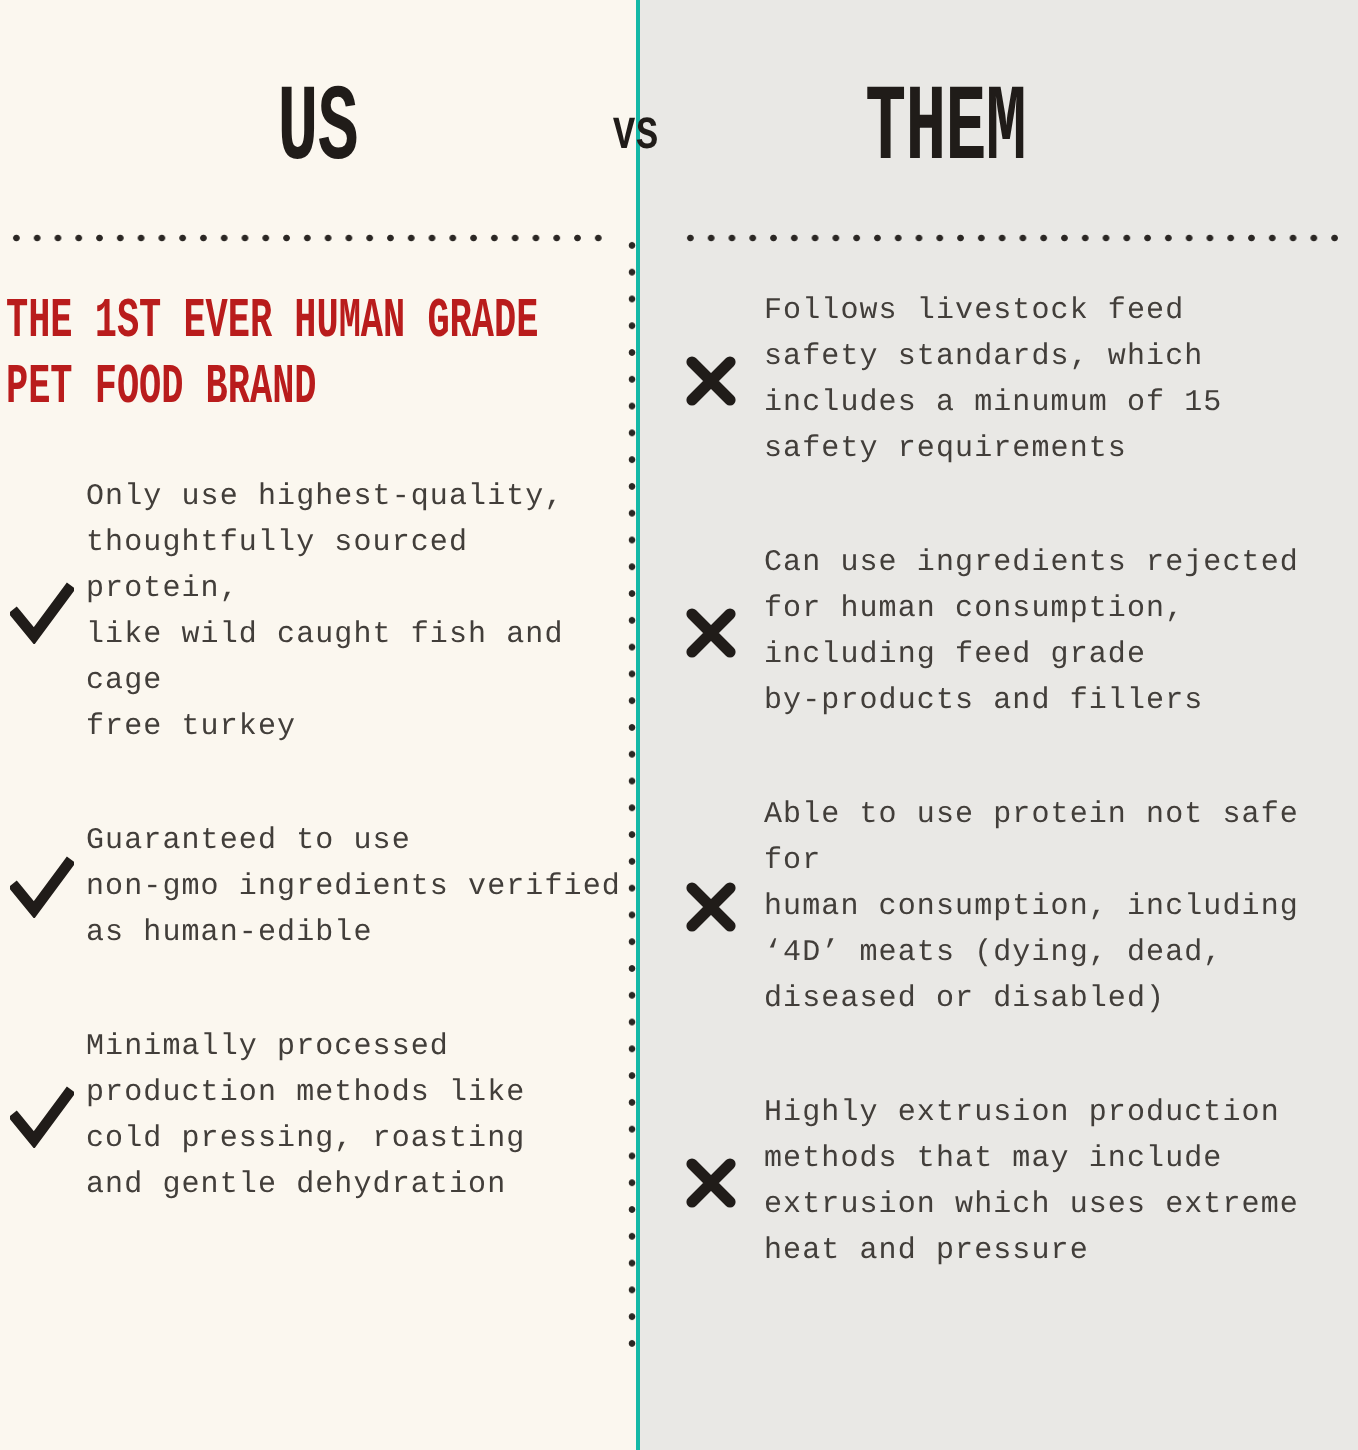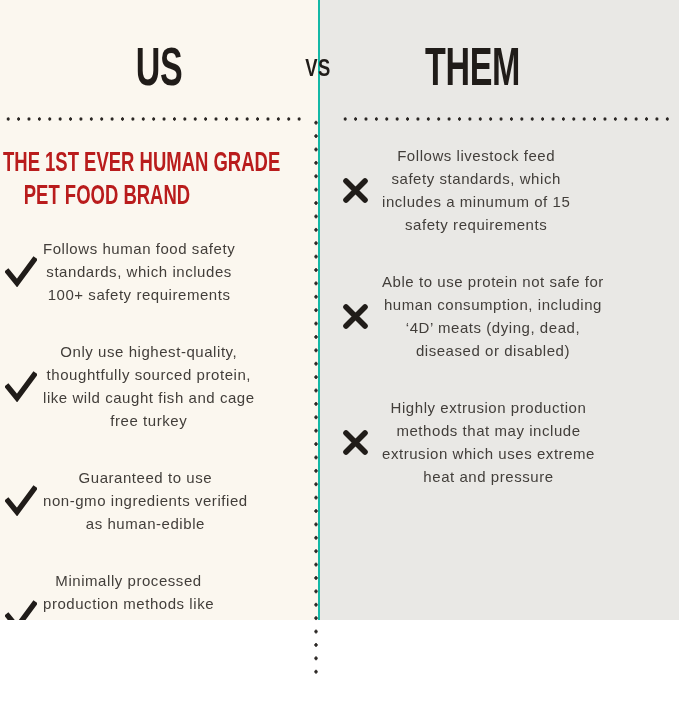--- a/index.html
+++ b/index.html
@@ -1,20 +1,19 @@
 <!DOCTYPE html>
 <html><head>
 <meta charset="utf-8">
 <style>
   html,body { margin:0; padding:0; background:#fff; }
   body { width:679px; height:725px; overflow:hidden; }
   .board {
-    position:relative; width:679px; height:620px; display:flex;
-    font-family:Liberation Sans, sans-serif;
-    text-align:center;
+    position:relative; width:679px; height:725px; display:flex;
+    font-family:Liberation Mono, monospace;
   }
   .panel { position:relative; height:100%; box-sizing:border-box; overflow:hidden; }
   .panel.left  { width:318px; background:#FBF7EF; }
   .panel.right { width:361px; background:#E9E8E5; border-left:2px solid #14b8a6; }
 
   .panel-header { height:118px; display:flex; justify-content:center; align-items:center;
                   padding-top:14px; box-sizing:border-box; }
   .panel.right .panel-header { padding-right:54px; }
   .big-title { font-weight:bold; font-size:54px; line-height:1; color:#201C19;
                transform:scaleX(.63); letter-spacing:-.5px; white-space:nowrap; }
@@ -63,30 +62,20 @@
       <span class="line">THE 1ST EVER HUMAN GRADE</span>
       <span class="line">PET FOOD BRAND</span>
     </div>
     <div class="items">
       <div class="item">
         <span class="icon">
           <svg width="32" height="31" viewBox="0 0 32 31">
               <path d="M3 16 L12 27 L29 4" fill="none" stroke="#201C19" stroke-width="5.4" stroke-linecap="square" stroke-linejoin="miter"></path>
             </svg>
         </span>
-        <p>Follows human food safety
-standards, which includes
-100+ safety requirements</p>
-      </div>
-      <div class="item">
-        <span class="icon">
-          <svg width="32" height="31" viewBox="0 0 32 31">
-              <path d="M3 16 L12 27 L29 4" fill="none" stroke="#201C19" stroke-width="5.4" stroke-linecap="square" stroke-linejoin="miter"></path>
-            </svg>
-        </span>
         <p>Only use highest-quality,
 thoughtfully sourced protein,
 like wild caught fish and cage
 free turkey</p>
       </div>
       <div class="item">
         <span class="icon">
           <svg width="32" height="31" viewBox="0 0 32 31">
               <path d="M3 16 L12 27 L29 4" fill="none" stroke="#201C19" stroke-width="5.4" stroke-linecap="square" stroke-linejoin="miter"></path>
             </svg>
@@ -125,20 +114,31 @@
 safety standards, which
 includes a minumum of 15
 safety requirements</p>
       </div>
       <div class="item">
         <span class="icon">
           <svg width="27" height="27" viewBox="0 0 27 27">
               <path d="M4 4 L23 23 M23 4 L4 23" fill="none" stroke="#201C19" stroke-width="5.6" stroke-linecap="round"></path>
             </svg>
         </span>
+        <p>Can use ingredients rejected
+for human consumption,
+including feed grade
+by-products and fillers</p>
+      </div>
+      <div class="item">
+        <span class="icon">
+          <svg width="27" height="27" viewBox="0 0 27 27">
+              <path d="M4 4 L23 23 M23 4 L4 23" fill="none" stroke="#201C19" stroke-width="5.6" stroke-linecap="round"></path>
+            </svg>
+        </span>
         <p>Able to use protein not safe for
 human consumption, including
 ‘4D’ meats (dying, dead,
 diseased or disabled)</p>
       </div>
       <div class="item">
         <span class="icon">
           <svg width="27" height="27" viewBox="0 0 27 27">
               <path d="M4 4 L23 23 M23 4 L4 23" fill="none" stroke="#201C19" stroke-width="5.6" stroke-linecap="round"></path>
             </svg>

